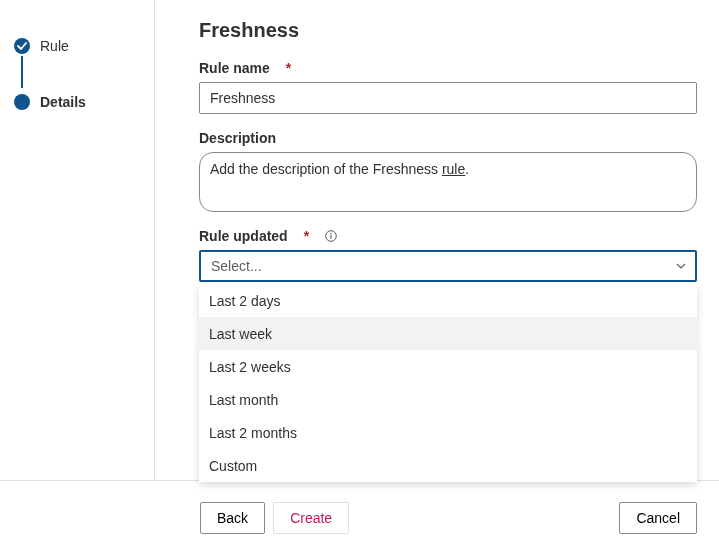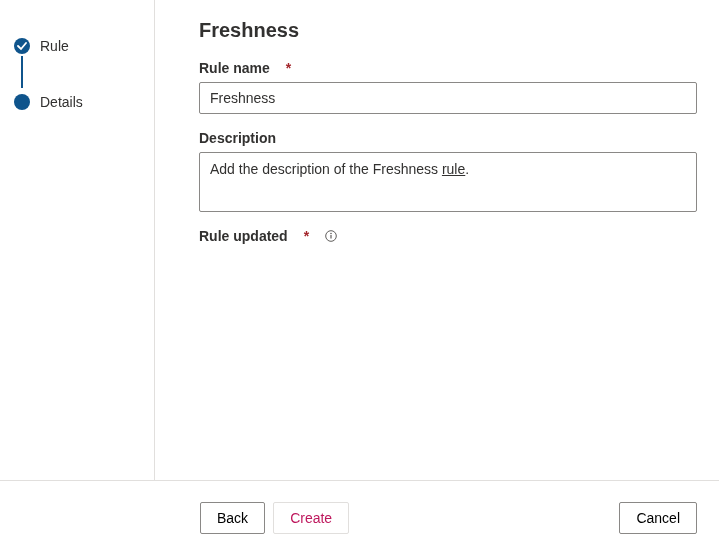--- a/index.html
+++ b/index.html
@@ -33,21 +33,21 @@
     .step-indicator.done svg { width: 10px; height: 10px; }
     .step-line {
       position: absolute;
       left: 7px;
       top: 24px;
       width: 2px;
       height: 32px;
       background: #0f548c;
     }
     .step-label { font-size: 14px; }
-    .step-label.current { font-weight: 400; text-align: center; }
+    .step-label.current { font-weight: 700; text-align: center; }
 
     .main {
       flex: 1;
       padding: 19px 22px 0 44px;
       position: relative;
     }
     .page-title { font-size: 20px; font-weight: 600; margin-bottom: 18px; }
 
     .field { margin-bottom: 16px; }
     .field-label { font-size: 14px; font-weight: 600; margin-bottom: 6px; display: flex; align-items: center; gap: 16px; }
@@ -61,21 +61,21 @@
       border: 1px solid #8a8886;
       border-radius: 2px;
       font-size: 14px;
       color: #323130;
     }
     .textarea {
       width: 100%;
       height: 60px;
       padding: 8px 10px;
       border: 1px solid #8a8886;
-      border-radius: 2px;
+      border-radius: 14px;
       font-size: 14px;
       resize: vertical;
       font-family: inherit;
     }
     .underline { text-decoration: underline; }
 
     .dropdown-wrap { position: relative; }
     .dropdown {
       width: 100%;
       height: 32px;
@@ -173,20 +173,36 @@
     <div class="field">
       <div class="field-label">
         <span>Rule updated</span>
         <span class="required">*</span>
         <svg class="info-icon" viewBox="0 0 12 12">
             <circle cx="6" cy="6" r="5.3" fill="none" stroke="currentColor" stroke-width="1"></circle>
             <circle cx="6" cy="3.5" r=".8" fill="currentColor"></circle>
             <rect x="5.4" y="5" width="1.2" height="3.5" fill="currentColor"></rect>
           </svg>
       </div>
+      <div class="dropdown-wrap">
+        <div class="dropdown">
+          <span class="dropdown-placeholder">Select...</span>
+          <svg class="dropdown-chevron" viewBox="0 0 12 12">
+              <path d="M2 4 L6 8 L10 4" stroke="currentColor" stroke-width="1.2" fill="none"></path>
+            </svg>
+        </div>
+        <div class="dropdown-list" id="dropdown-list">
+            <div class="dropdown-option">Last 2 days</div>
+            <div class="dropdown-option hover">Last week</div>
+            <div class="dropdown-option">Last 2 weeks</div>
+            <div class="dropdown-option">Last month</div>
+            <div class="dropdown-option">Last 2 months</div>
+            <div class="dropdown-option">Custom</div>
+          </div>
+      </div>
     </div>
   </div>
 </div>
 
 <div class="footer">
   <div class="footer-left">
     <button class="btn">Back</button>
     <button class="btn disabled">Create</button>
   </div>
   <button class="btn">Cancel</button>

